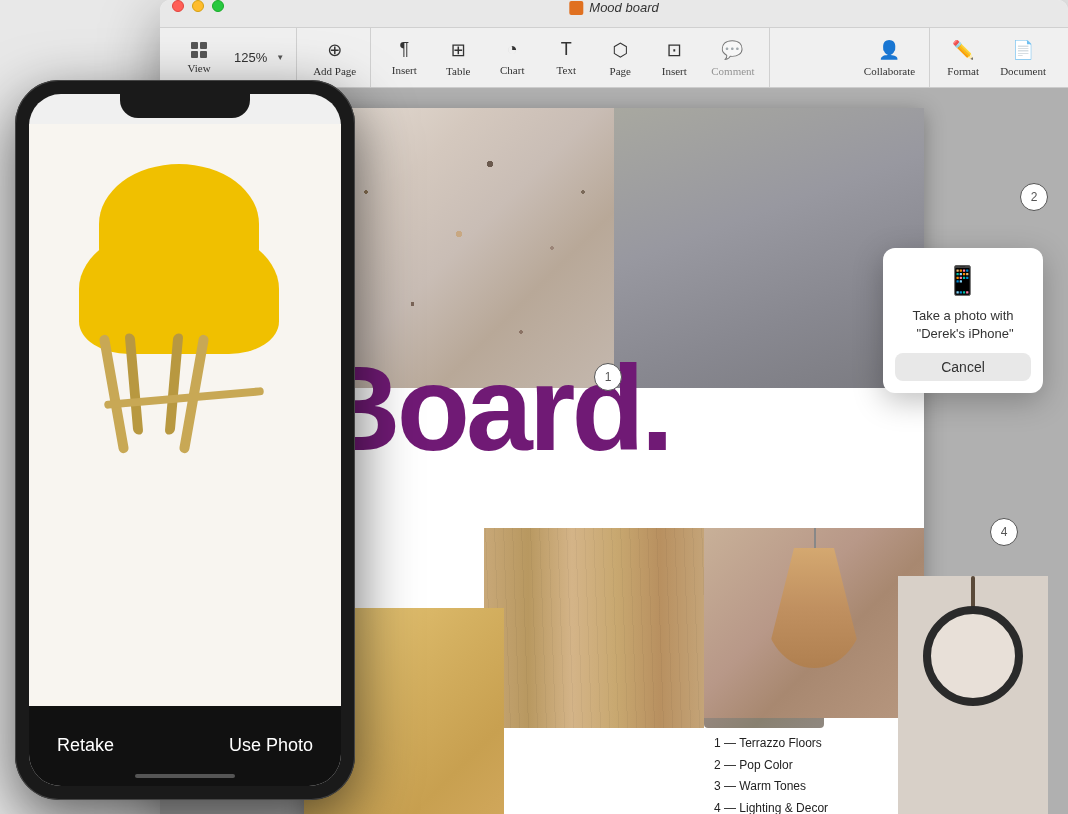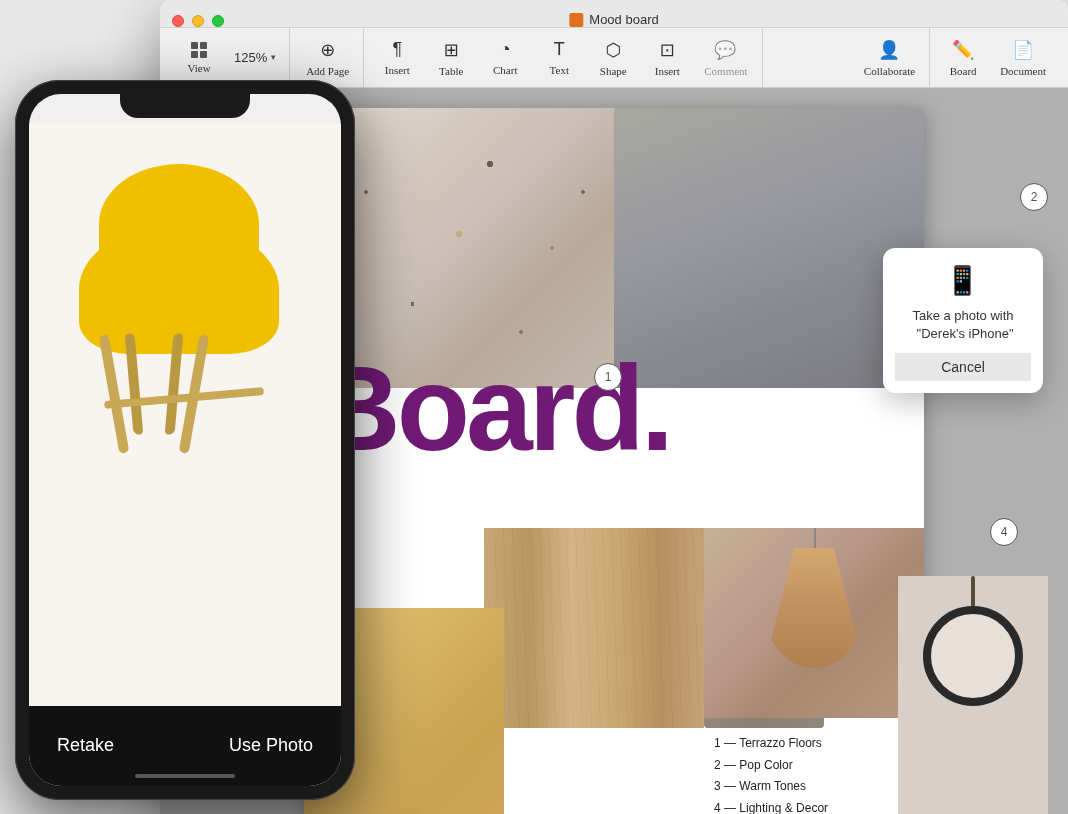--- a/index.html
+++ b/index.html
@@ -25,25 +25,26 @@
       overflow: hidden;
       display: flex;
       flex-direction: column;
     }
 
     
     .titlebar {
       height: 28px;
       background: #e8e8e8;
       display: flex;
-      align-items: flex-end;
+      align-items: flex-start;
       padding: 0 12px;
       gap: 8px;
       border-bottom: 1px solid #d0d0d0;
       position: relative;
+      font-style: italic;
     }
     .traffic-light {
       width: 12px; height: 12px;
       border-radius: 50%;
       display: inline-block;
     }
     .tl-red { background: #ff5f57; border: 0.5px solid #e0443e; }
     .tl-yellow { background: #febc2e; border: 0.5px solid #d4a012; }
     .tl-green { background: #28c840; border: 0.5px solid #1aab29; }
     .titlebar-title {
@@ -99,21 +100,21 @@
       color: #333;
     }
     .toolbar-btn .btn-label {
       font-size: 11px;
       color: #333;
       font-family: Liberation Serif, serif;
     }
     .toolbar-zoom {
       display: flex;
       align-items: center;
-      gap: 2px;
+      gap: 9px;
       font-size: 13px;
       color: #333;
       cursor: pointer;
       padding: 4px 6px;
       border-radius: 5px;
     }
 
     
     .canvas-area {
       flex: 1;
@@ -357,21 +358,21 @@
     .popup-text {
       font-size: 13px;
       color: #333;
       text-align: right;
       line-height: 1.4;
     }
     .popup-cancel-btn {
       width: 100%;
       padding: 6px;
       background: #e8e8e8;
-      border-radius: 1px;
+      border-radius: 8px;
       text-align: center;
       font-size: 14px;
       color: #333;
       cursor: pointer;
       border: none;
     }
 
     
     .iphone-container {
       position: absolute;
@@ -574,21 +575,21 @@
       <div class="toolbar-btn">
         <span class="btn-icon">◔</span>
         <span class="btn-label">Chart</span>
       </div>
       <div class="toolbar-btn">
         <span class="btn-icon">T</span>
         <span class="btn-label">Text</span>
       </div>
       <div class="toolbar-btn">
         <span class="btn-icon">⬡</span>
-        <span class="btn-label">Shape</span>
+        <span class="btn-label">Page</span>
       </div>
       <div class="toolbar-btn">
         <span class="btn-icon">⊡</span>
         <span class="btn-label">Insert</span>
       </div>
       <div class="toolbar-btn" style="opacity:0.5;">
         <span class="btn-icon">💬</span>
         <span class="btn-label">Comment</span>
       </div>
     </div>
@@ -598,21 +599,21 @@
     <div class="toolbar-group">
       <div class="toolbar-btn">
         <span class="btn-icon">👤</span>
         <span class="btn-label">Collaborate</span>
       </div>
     </div>
 
     <div class="toolbar-group">
       <div class="toolbar-btn">
         <span class="btn-icon">✏️</span>
-        <span class="btn-label">Board</span>
+        <span class="btn-label">Format</span>
       </div>
       <div class="toolbar-btn">
         <span class="btn-icon">📄</span>
         <span class="btn-label">Document</span>
       </div>
     </div>
   </div>
 
   <div class="canvas-area">
 

